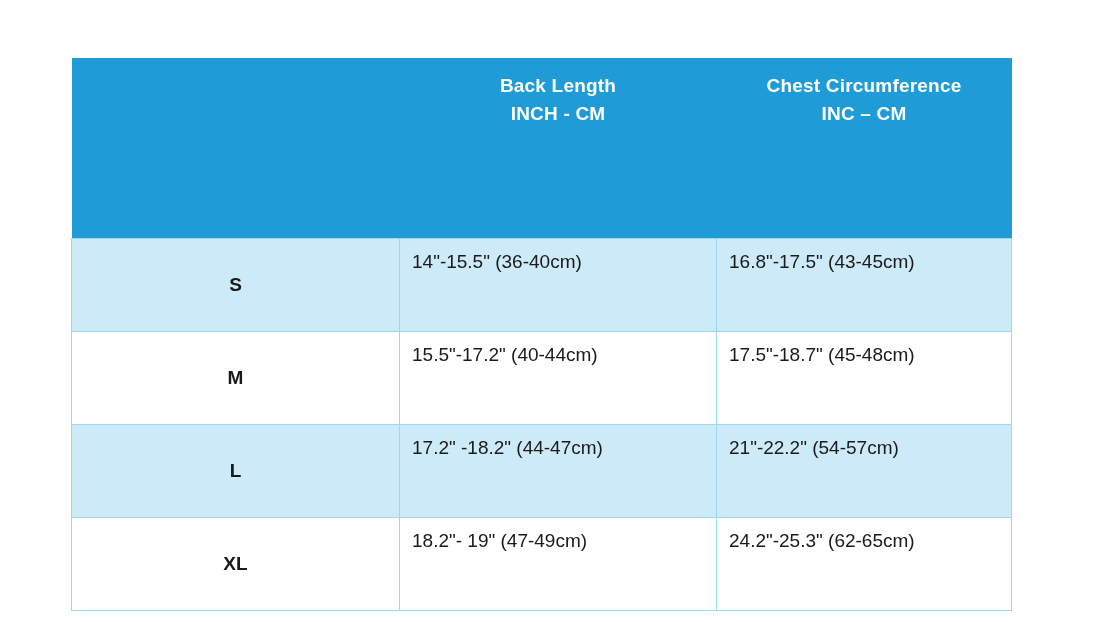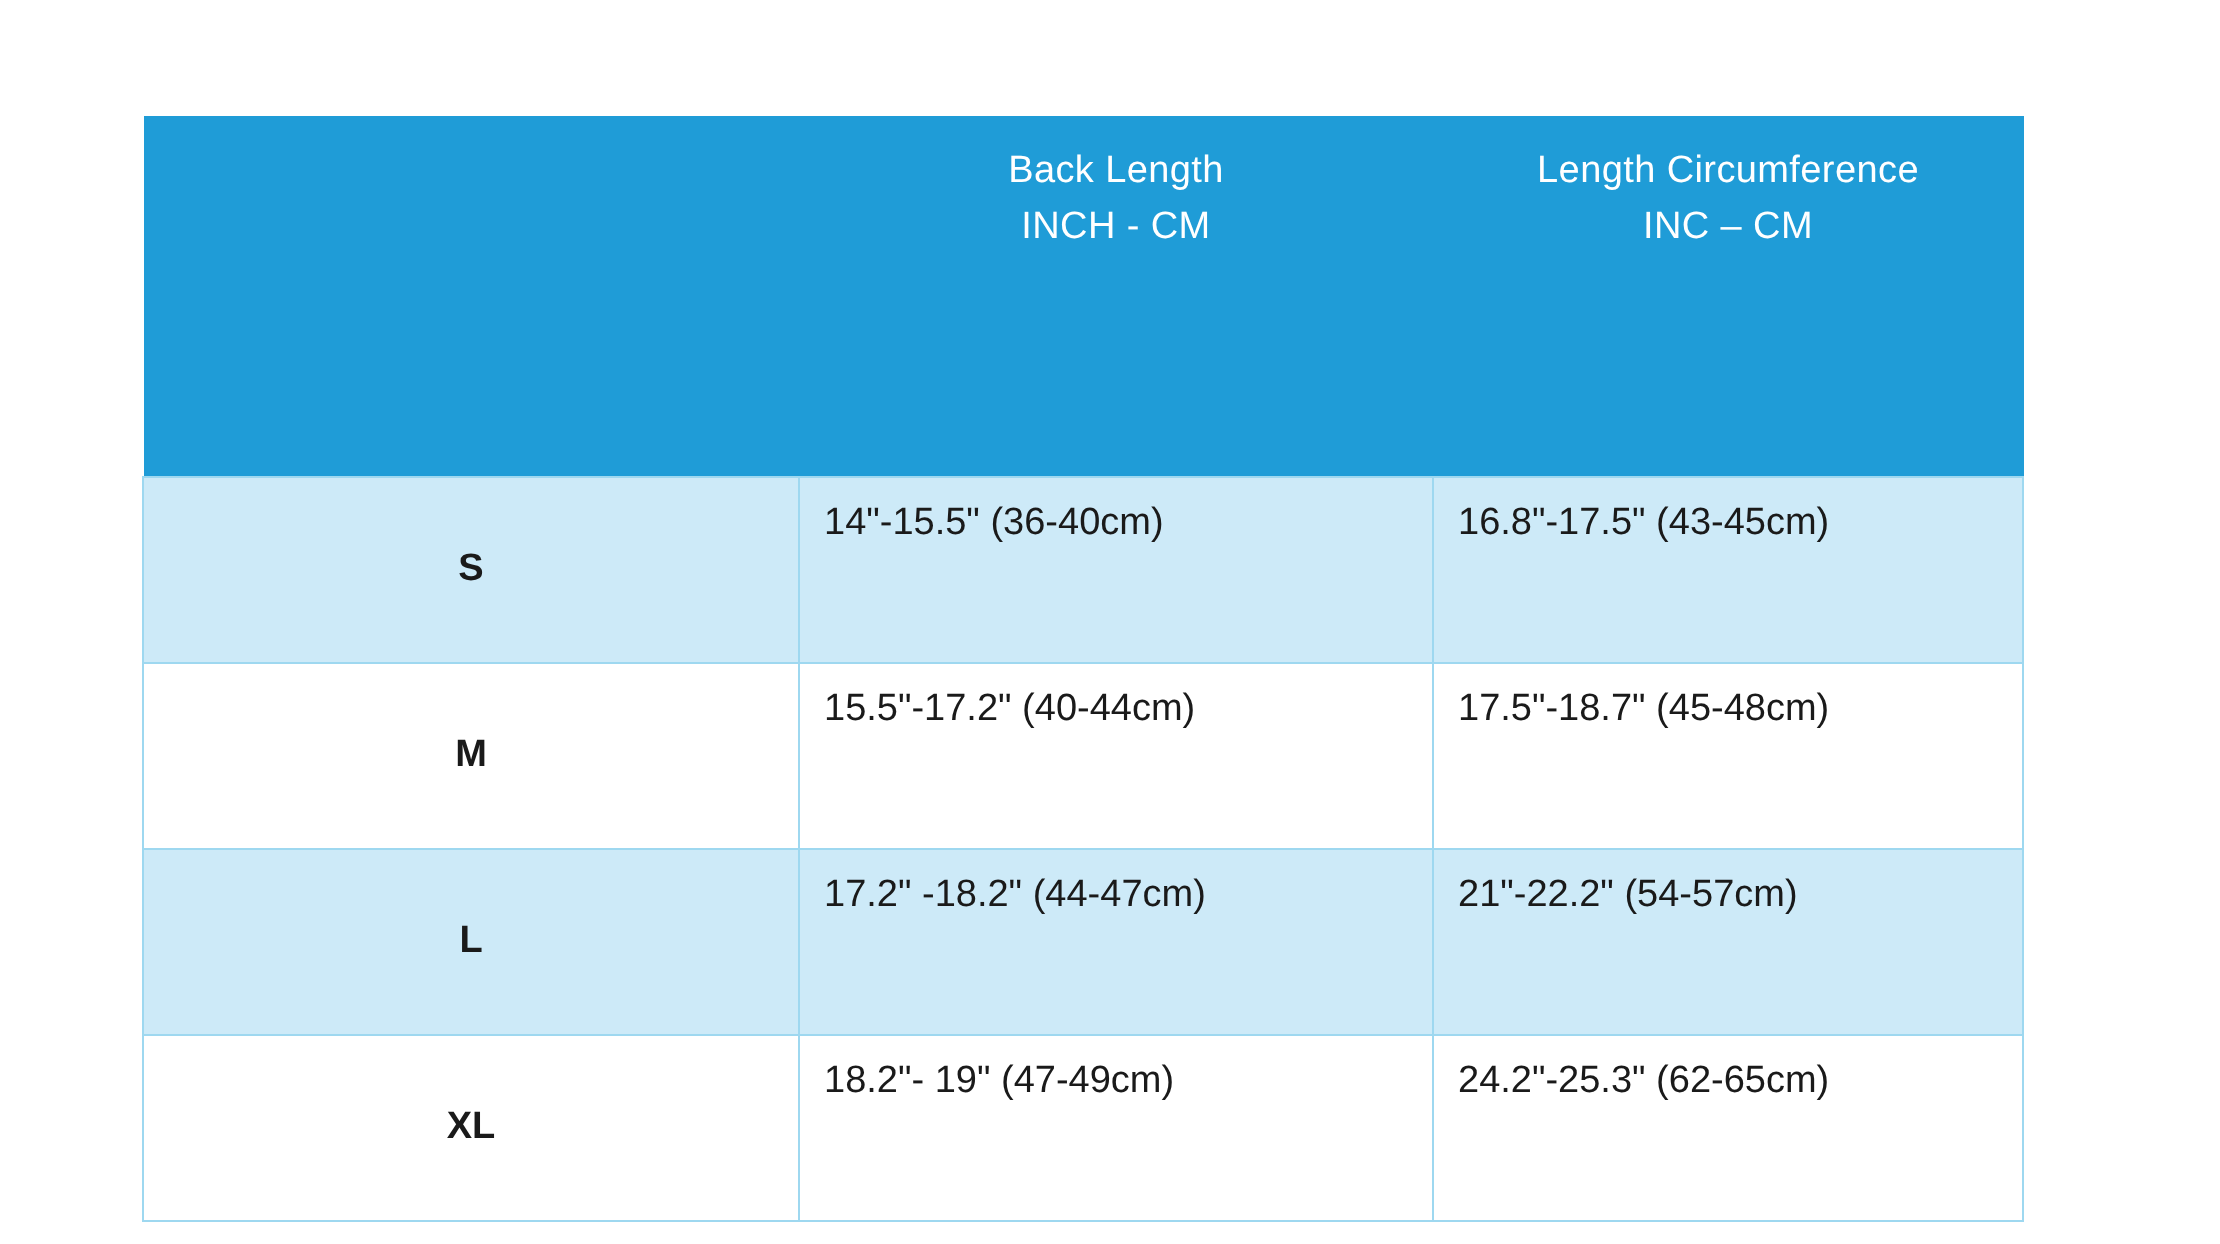--- a/index.html
+++ b/index.html
@@ -32,21 +32,21 @@
   .size-table col.c-chest { width: 295px; }
 
   .size-table thead th {
     background: #1f9cd7;
     color: #ffffff;
     height: 166px;
     vertical-align: top;
     padding: 14px 0 0 0;
     border: none;
     font-size: 19px;
-    font-weight: normal;
+    font-weight: bold;
     line-height: 1.45;
     letter-spacing: 0.2px;
   }
   .size-table thead th.head-empty {
     border: none;
   }
   .size-table thead th .hl1 { display: block; }
   .size-table thead th .hl2 { display: block; }
 
   .size-table tbody td {
@@ -88,21 +88,21 @@
       <tr>
         <th class="head-empty">
           <span class="hl1"></span>
           <span class="hl2"></span>
         </th>
         <th>
           <span class="hl1">Back Length</span>
           <span class="hl2">INCH - CM</span>
         </th>
         <th>
-          <span class="hl1">Length Circumference</span>
+          <span class="hl1">Chest Circumference</span>
           <span class="hl2">INC – CM</span>
         </th>
       </tr>
     </thead>
     <tbody>
       <tr class="shade">
         <td class="size-cell">S</td>
         <td class="val-cell">14"-15.5" (36-40cm)</td>
         <td class="val-cell">16.8"-17.5" (43-45cm)</td>
       </tr>

